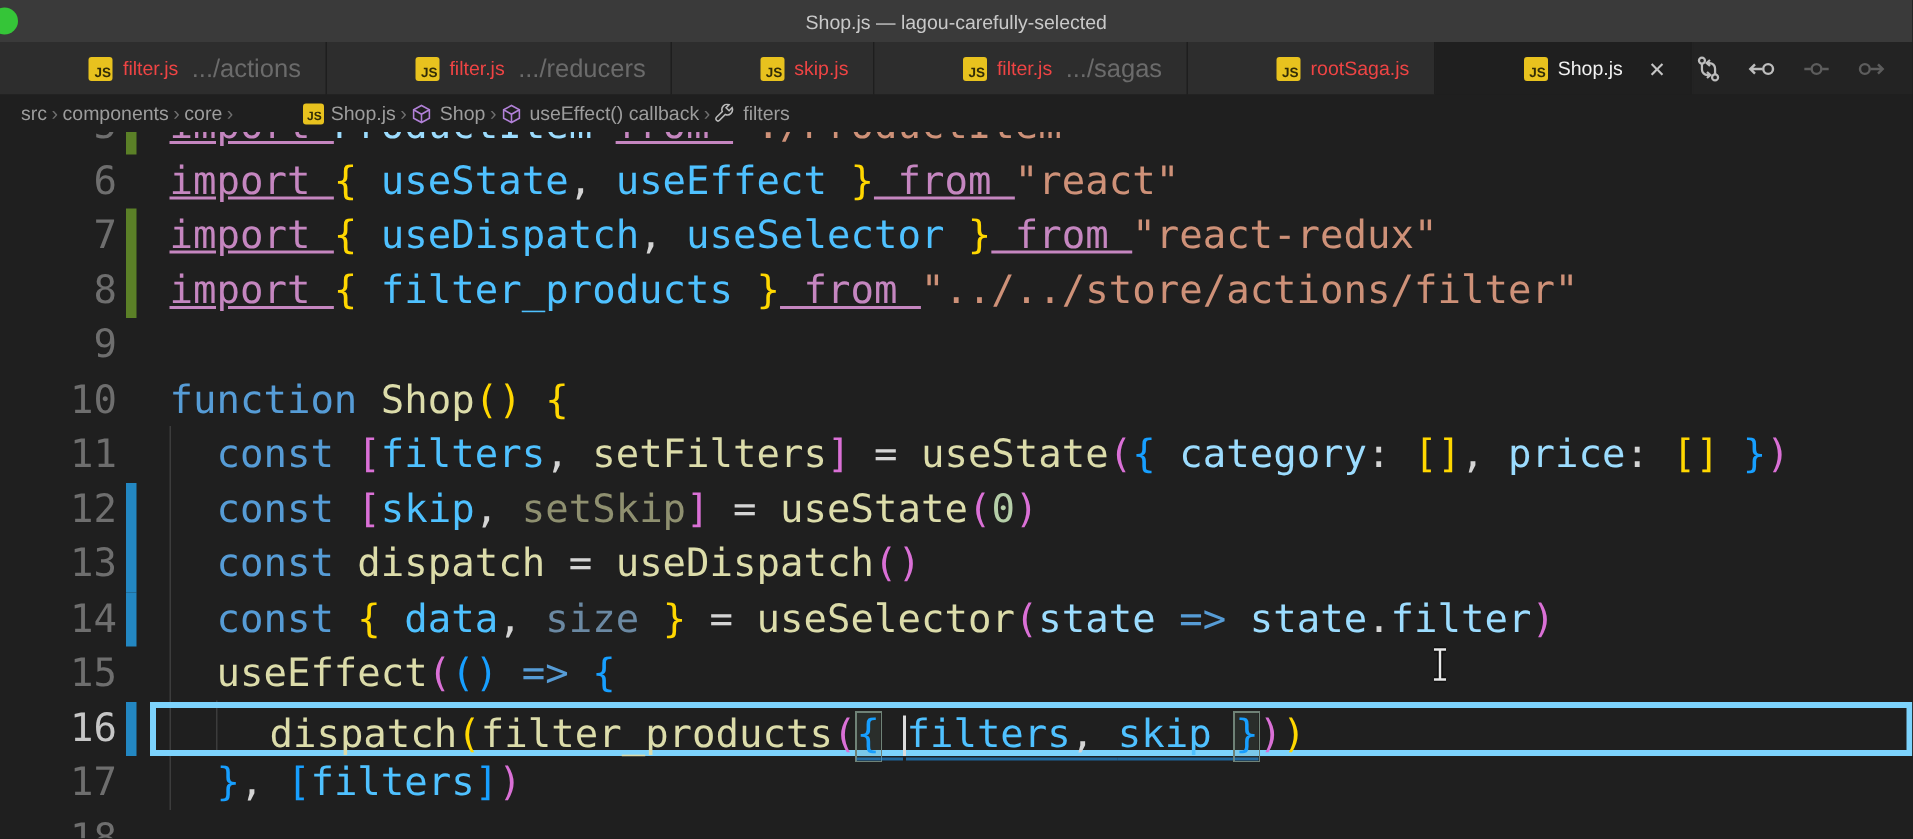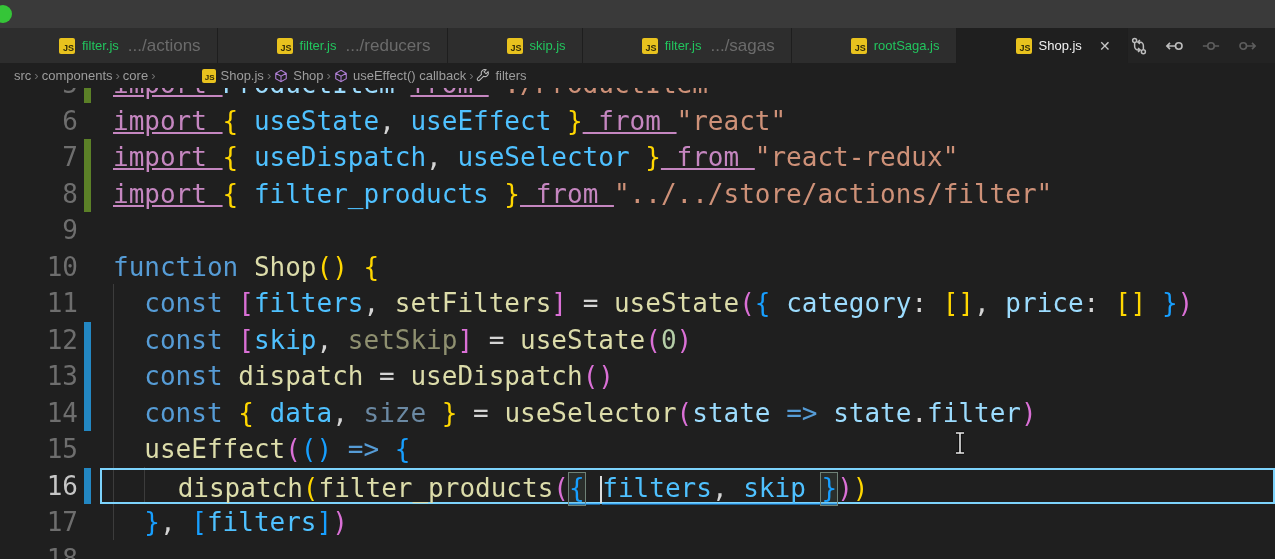--- a/index.html
+++ b/index.html
@@ -9,21 +9,21 @@
   
   .titlebar{position:absolute;top:0;left:0;right:0;height:28px;background:#3a3a3a;
             display:flex;align-items:center;justify-content:center;}
   .titlebar .title{color:#c9c9c9;font-size:13px;font-weight:500;}
   .traffic{position:absolute;left:-6px;top:5px;width:18px;height:18px;border-radius:50%;background:#35c538;}
 
   
   .tabbar{position:absolute;top:28px;left:0;right:0;height:35px;background:#252525;display:flex;align-items:stretch;}
   .tab{display:flex;align-items:center;gap:7px;padding:0 16px;background:#2d2d2d;
        border-right:1px solid #1e1e1e;cursor:pointer;flex:none;}
-  .tab .tname{color:#22c55e;font-size:13px;white-space:nowrap;}
+  .tab .tname{color:#ef4444;font-size:13px;white-space:nowrap;}
   .tab .tdir{color:#6b6b6b;font-size:17px;margin-left:2px;white-space:nowrap;}
   .tab.active{background:#1f1f1f;}
   .tab.active .tname{color:#f2f2f2;font-weight:500;}
   .tab .close{color:#c5c5c5;font-size:14px;margin-left:10px;}
   .jsbadge{width:16px;height:16px;border-radius:2px;background:#e8c21e;color:#322c07;
            font-size:9px;font-weight:bold;display:flex;align-items:flex-end;justify-content:flex-end;
            padding:0 1px 1px 0;box-sizing:border-box;line-height:1;flex:none;margin-left:43px;}
   .jsbadge.small{width:14px;height:14px;font-size:8px;}
   .tab-actions{margin-left:auto;display:flex;align-items:center;gap:16px;padding-right:18px;background:#232323;}
   .tab-actions svg{display:block;}
@@ -39,21 +39,21 @@
   .editor{position:absolute;top:88px;left:0;right:0;bottom:0;overflow:hidden;
           font-family:"DejaVu Sans Mono",monospace;font-size:26px;line-height:36.5px;}
   .row{display:flex;height:36.5px;position:relative;}
   .row.partial{margin-top:-22px;}
   .lnum{width:78px;text-align:right;color:#6e6e6e;flex:none;user-select:none;}
   .row.active .lnum{color:#c6c6c6;}
   .deco{width:7px;margin-left:6px;flex:none;}
   .deco.added{background:var(--git-added);}
   .deco.modified{background:var(--git-modified);}
   .code{flex:1;margin-left:9px;padding-left:13px;white-space:pre;}
-  .row.active .code{border:2px solid #7dd3fc;}
+  .row.active .code{border:4px solid #7dd3fc;}
   .t{color:var(--punct);}
   .t-kw{color:var(--kw);text-decoration:underline;} .t-kwb{color:var(--kwb);} .t-fn{color:var(--fn);}
   .t-var{color:var(--var);} .t-prop{color:var(--prop);} .t-str{color:var(--str);}
   .t-num{color:var(--num);} .t-punct{color:var(--punct);} .t-plain{color:var(--plain);}
   .t-b1{color:var(--b1);} .t-b2{color:var(--b2);} .t-b3{color:var(--b3);}
   .t-dimfn{color:var(--dimfn);} .t-dimvar{color:var(--dimvar);}
   .t.box{box-shadow:0 0 0 1px #6f8277;background:rgba(110,140,120,0.14);}
   .t.u{border-bottom:2px solid rgba(31,159,255,0.55);}
   .t-caret{display:inline-block;width:0;border-left:2px solid var(--caret);height:27px;vertical-align:-6px;}
 
@@ -62,20 +62,21 @@
   #guide2{left:144px;top:379px;height:37px;}
 
   
   .ibeam{position:absolute;left:953px;top:431px;width:14px;height:24px;pointer-events:none;}
 </style>
 </head>
 <body style="--kw: #C586C0; --kwb: #569CD6; --fn: #DCDCAA; --var: #4FC1FF; --prop: #9CDCFE; --str: #CE9178; --num: #B5CEA8; --punct: #D4D4D4; --plain: #D4D4D4; --b1: #FFD700; --b2: #DA70D6; --b3: #179FFF; --dimfn: #8f9070; --dimvar: #6b89a3; --caret: #dcdcdc; --git-added: #5b8027; --git-modified: #2387c2; --js-badge: #e8c21e; --symbol-purple: #b180d7;">
 
 <div class="titlebar">
   <div class="traffic"></div>
+  <div class="title">Shop.js — lagou-carefully-selected</div>
 </div>
 
 <div class="tabbar">
   <div id="tabs-mount" style="display:flex;">
       <div class="tab">
         <span class="jsbadge">JS</span>
         <span class="tname">filter.js</span>
         <span class="tdir">.../actions</span>
       </div>
       <div class="tab">

